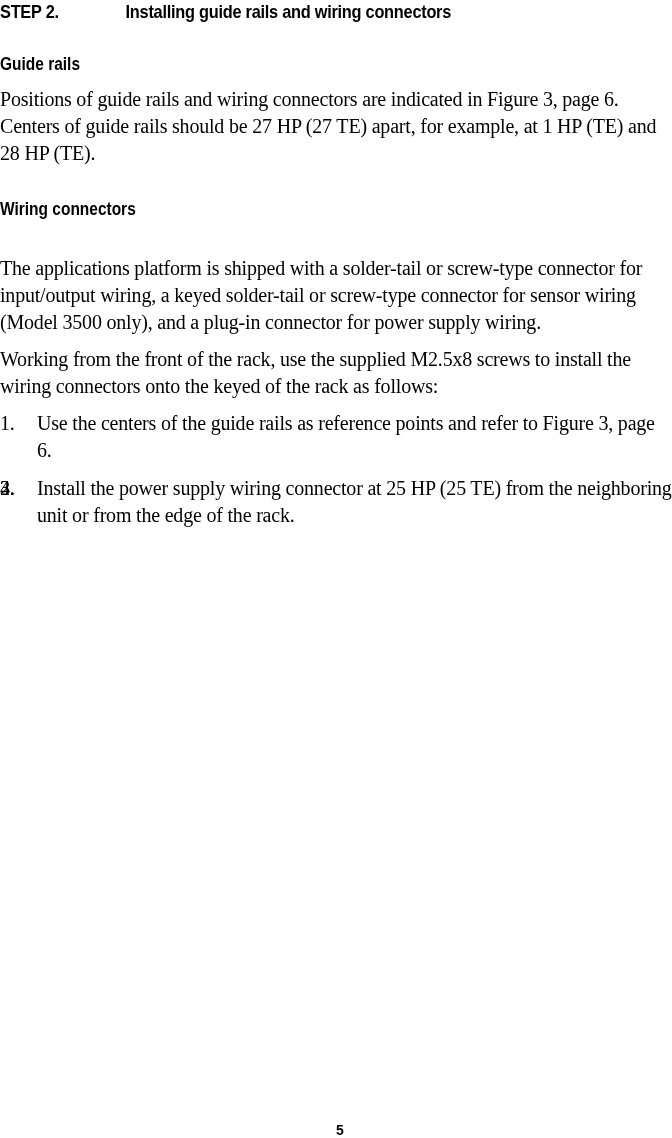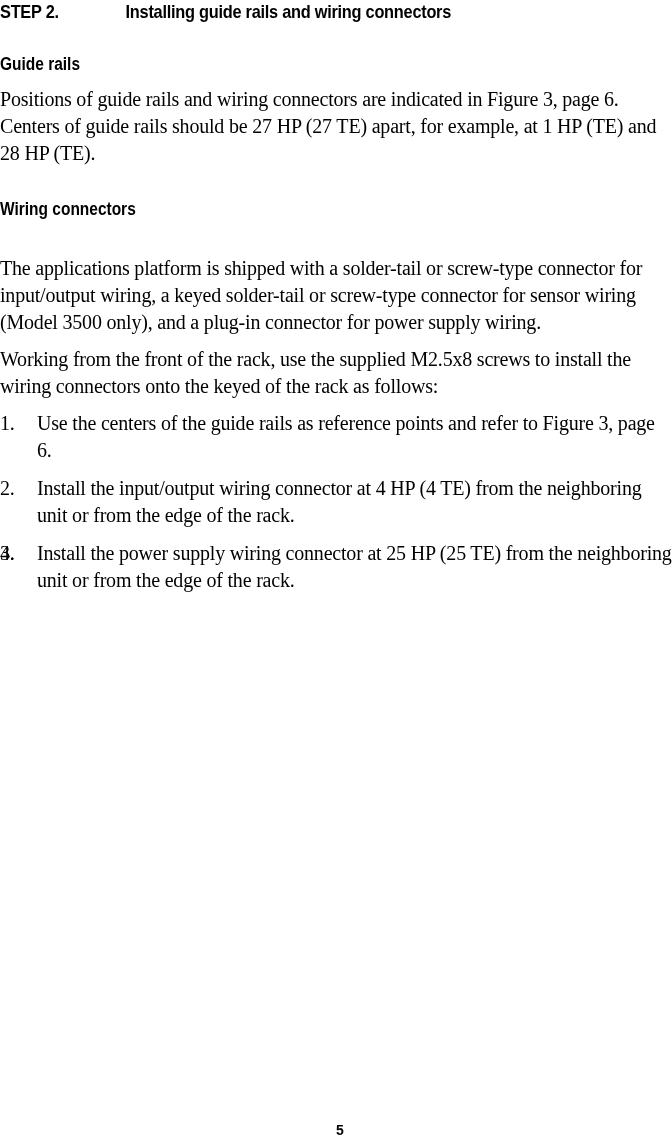--- a/index.html
+++ b/index.html
@@ -50,21 +50,20 @@
   <div class="body-text" style="top:231px;margin-top:24px;">The applications platform is shipped with a solder-tail or screw-type connector for input/output wiring, a keyed solder-tail or screw-type connector for sensor wiring (Model 3500 only), and a plug-in connector for power supply wiring.</div>
   <div class="body-text" style="top:346px;">Working from the front of the rack, use the supplied M2.5x8 screws to install the wiring connectors onto the keyed of the rack as follows:</div>
 
   <ol class="list" style="top:410px;">
     <li>
       <span class="num">1.</span>
       <span>Use the centers of the guide rails as reference points and refer to Figure 3, page 6.</span>
     </li>
     <li>
       <span class="num">2.</span>
-      <span>Install the input/output wiring connector at 4 HP (4 TE) from the neighboring unit or from the edge of the rack.</span>
     </li>
     <li>
       <span class="num">3.</span>
     </li>
     <li>
       <span class="num">4.</span>
       <span>Install the power supply wiring connector at 25 HP (25 TE) from the neighboring unit or from the edge of the rack.</span>
     </li>
   </ol>
 

